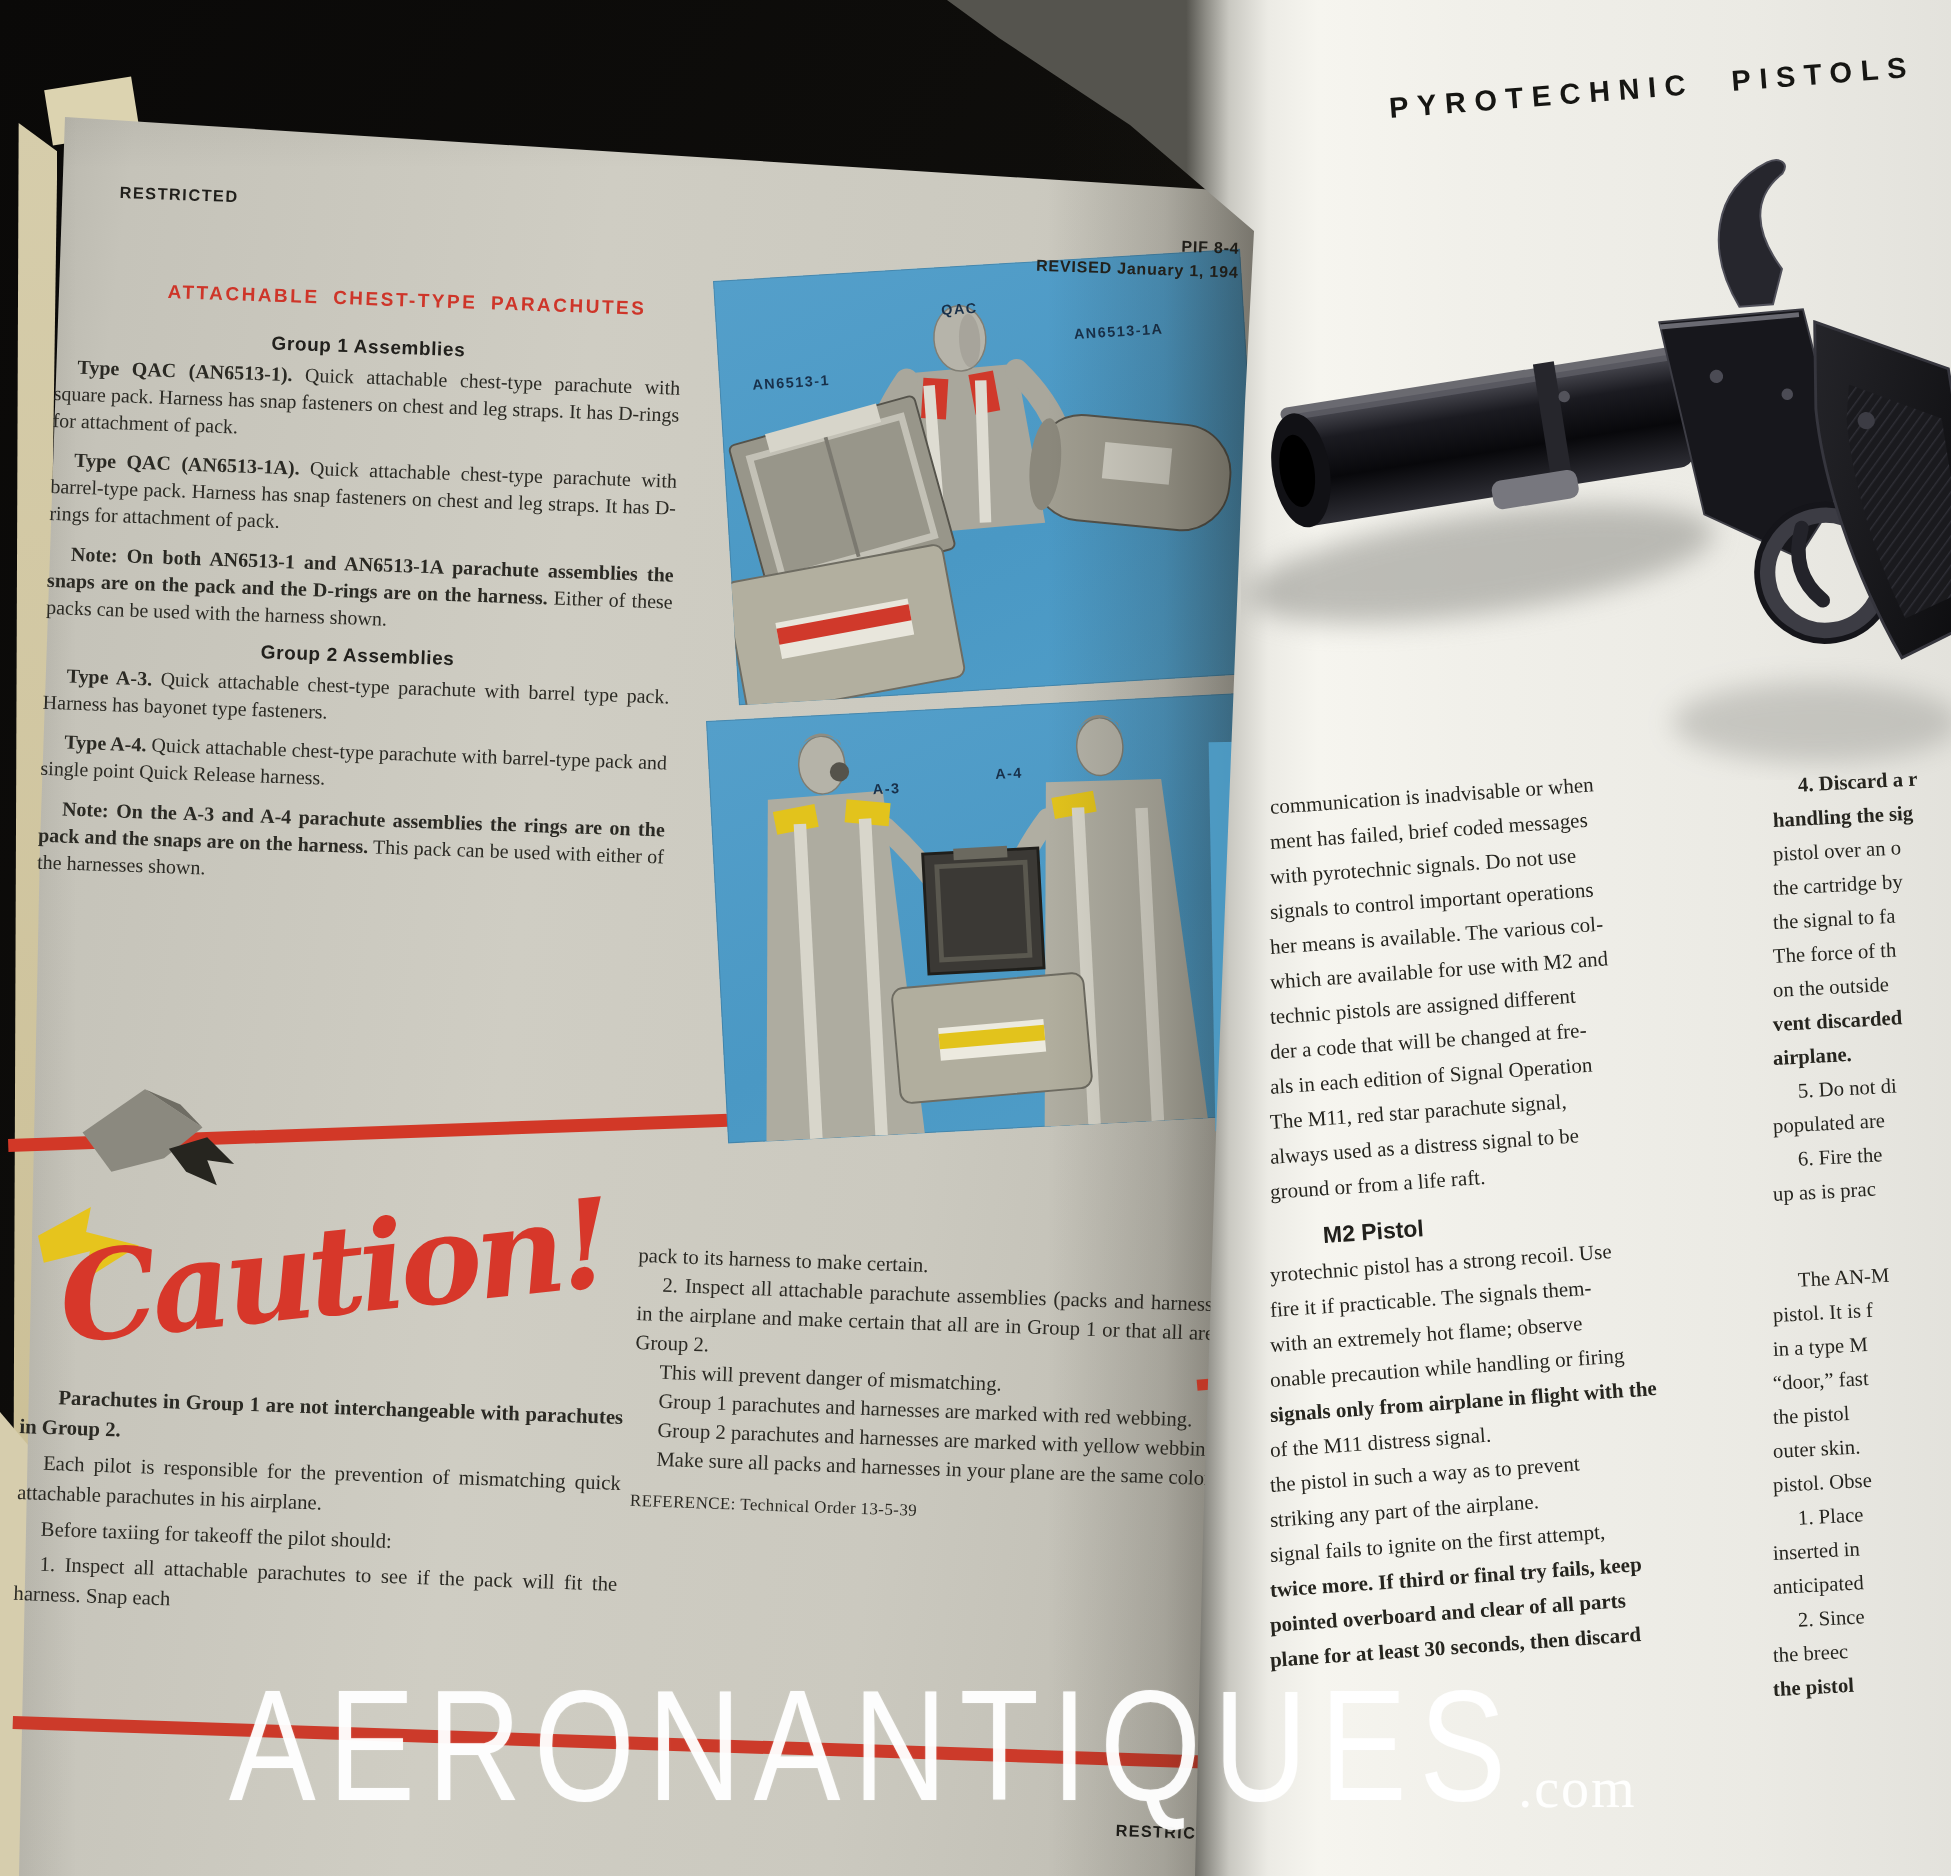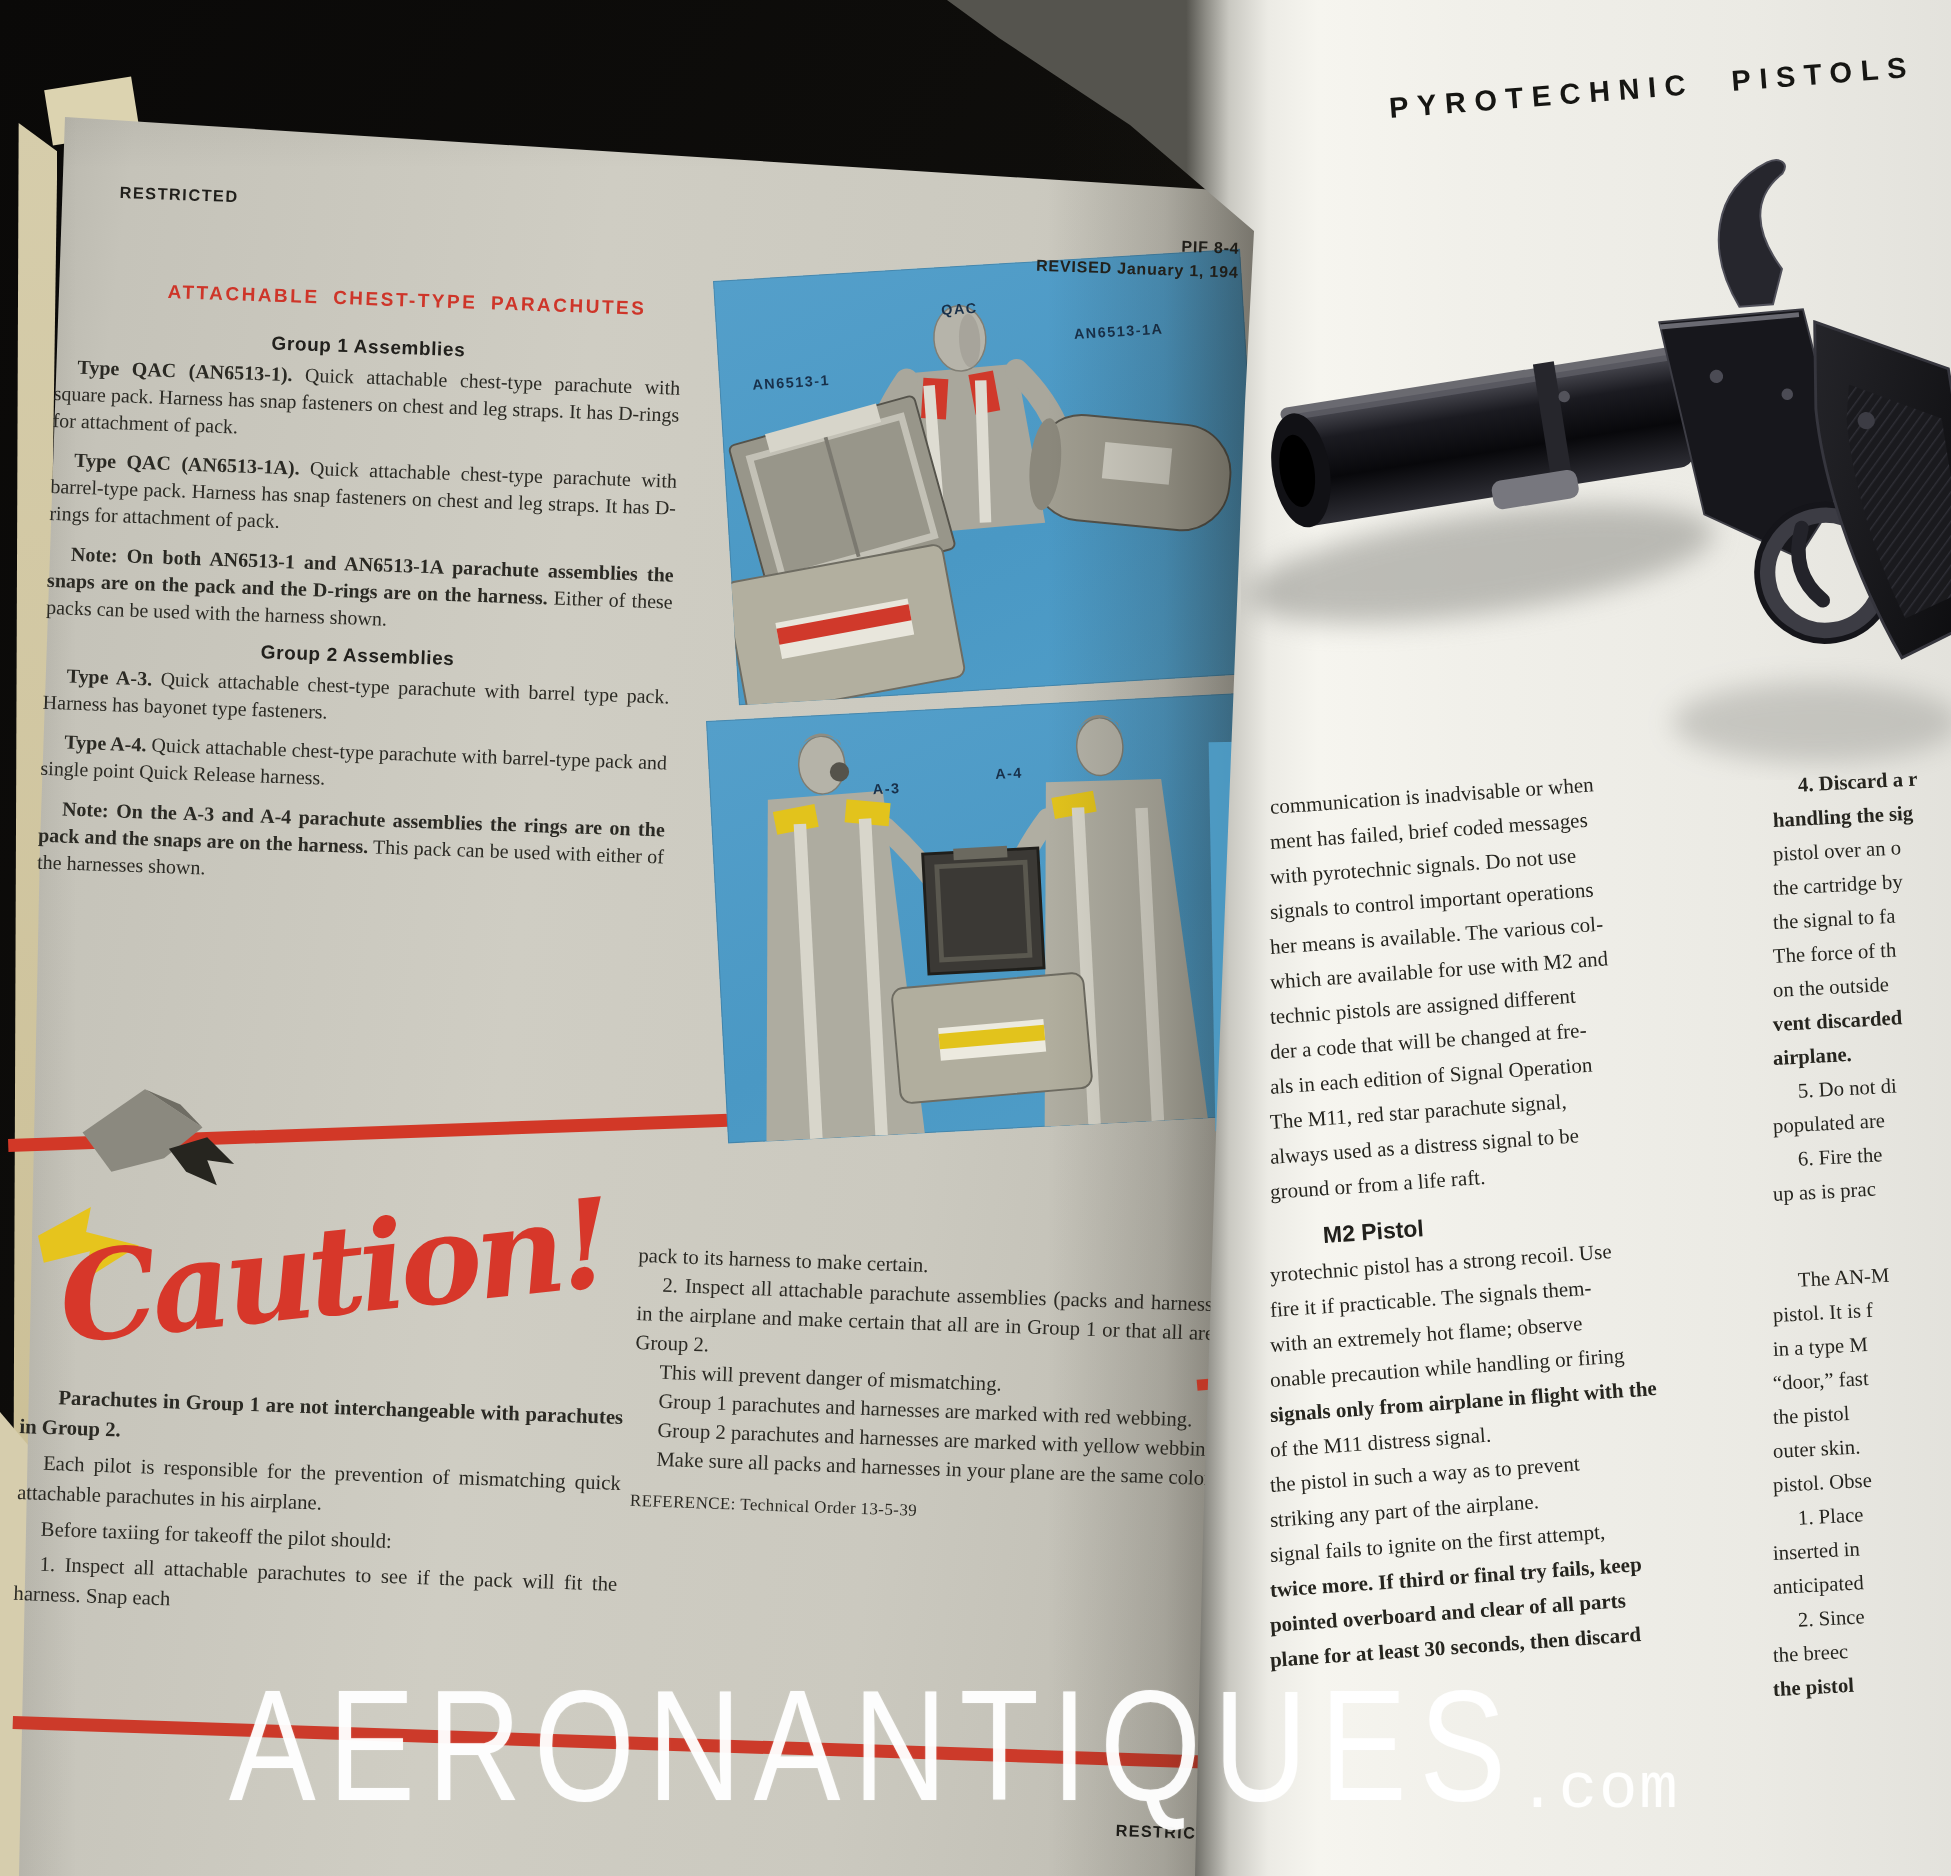--- a/index.html
+++ b/index.html
@@ -72,21 +72,21 @@
           transform:rotate(-4deg);transform-origin:0 50%;}
   .colgap{height:53px;}
   
   .sliver-blue{left:1212px;top:742px;width:33px;height:389px;background:#4f9dc8;opacity:.9;transform:rotate(-1deg);z-index:16;}
   .sliver-red{left:1197px;top:1378px;width:42px;height:10.6px;background:#c03826;transform:rotate(-5deg);z-index:16;}
   
   .watermark{left:229px;top:1687px;z-index:60;white-space:nowrap;color:rgba(255,255,255,.95);
      text-shadow:0 0 1.9px rgba(255,255,255,.25);}
   .wm-main{font-family:"Liberation Sans",sans-serif;font-size:130px;letter-spacing:12.5px;
      display:inline-block;transform:scaleY(1.22);transform-origin:0 100%;}
-  .wm-suffix{font-family:Liberation Mono, monospace;font-size:64px;letter-spacing:1.9px;}
+  .wm-suffix{font-family:Liberation Serif, serif;font-size:56px;letter-spacing:1.9px;}
 </style>
 </head>
 <body>
 
 <div class="stage">
 
   <div class="edge edge-top"></div>
   <div class="edge edge-left"></div>
   <div class="edge edge-bottom"></div>
 

